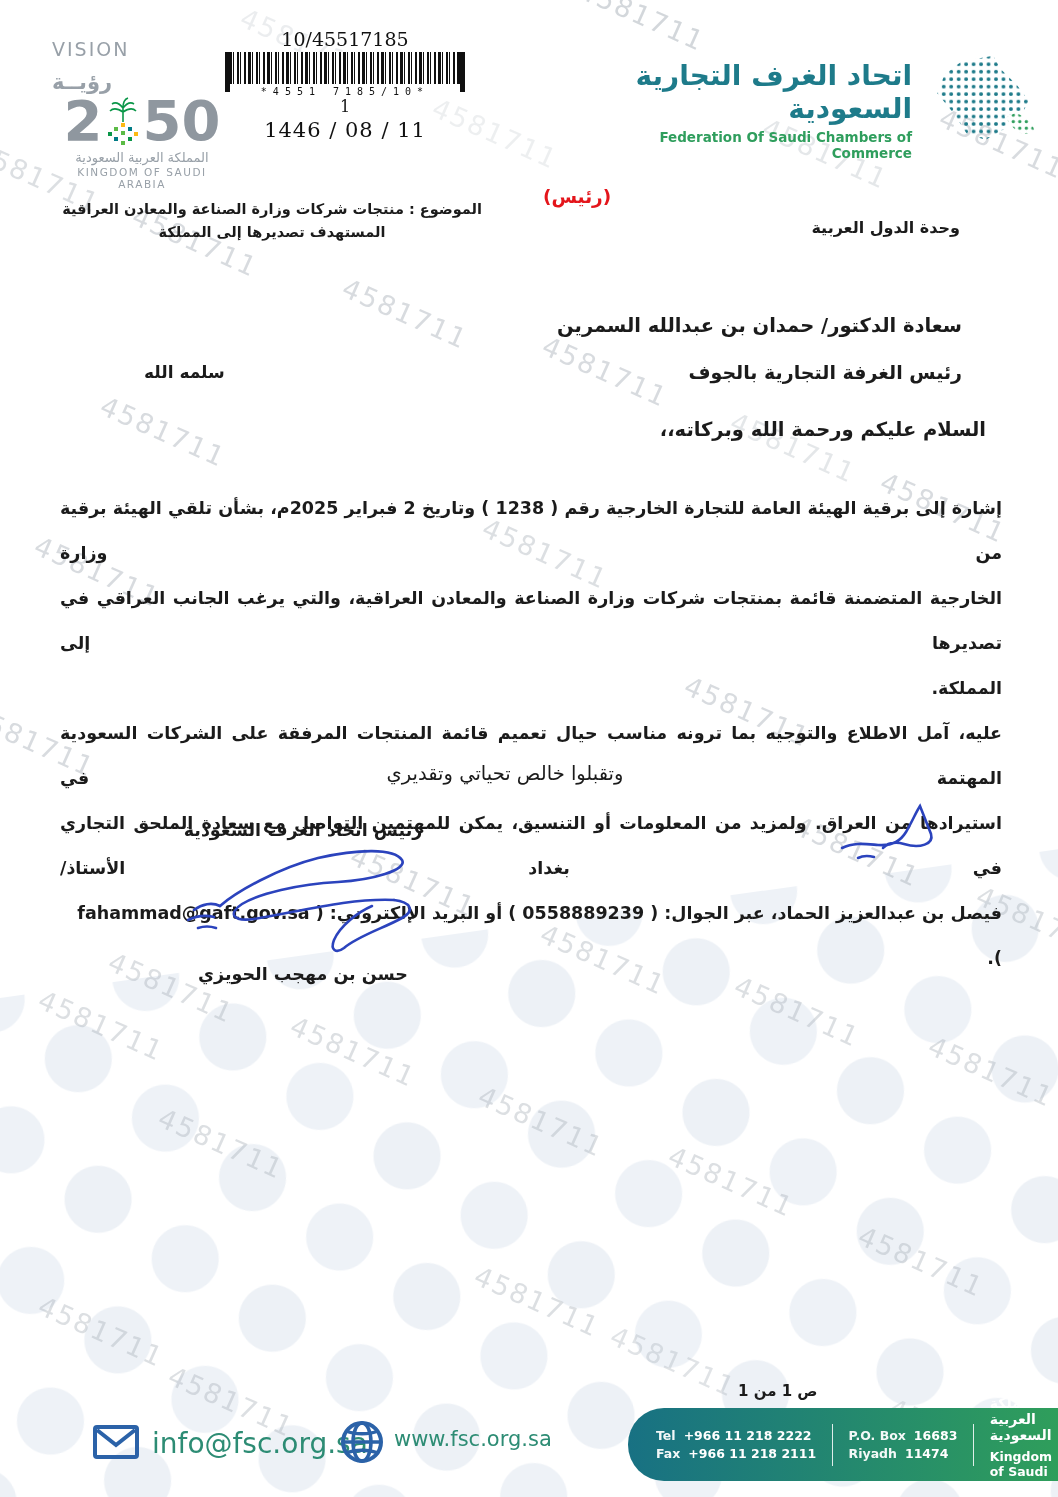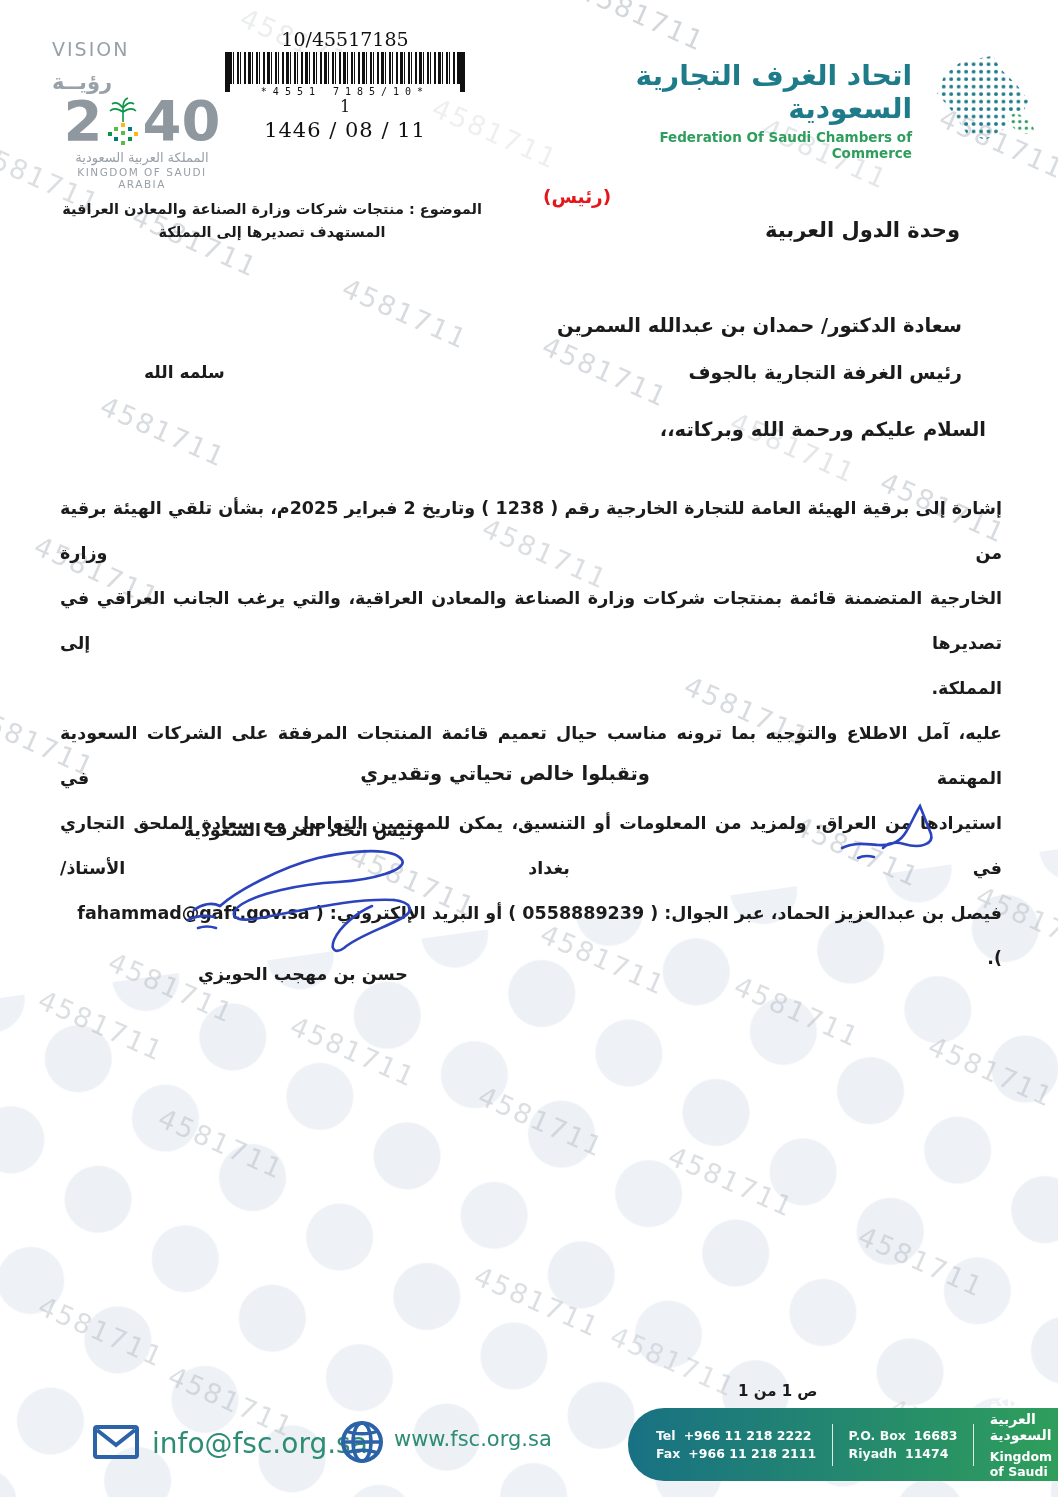--- a/index.html
+++ b/index.html
@@ -34,36 +34,36 @@
       display:block;margin-top:2px;letter-spacing:6px;white-space:nowrap;}
   .bc .copy{font-family:"DejaVu Serif",serif;font-size:16px;color:#111;margin-top:0px;}
   .bc .date{font-family:"DejaVu Serif",serif;font-size:21px;color:#111;margin-top:2px;letter-spacing:1px;}
   
   .fsc{position:absolute;right:20px;top:34px;width:450px;display:flex;align-items:center;justify-content:flex-end;gap:14px;z-index:2;margin-top:17px;}
   .fsc .txt{text-align:right;}
   .fsc .ar{font-size:28px;font-weight:bold;color:#1e7b8a;direction:rtl;}
   .fsc .en{font-size:13.5px;font-weight:bold;color:#2f9e5d;margin-top:4px;}
   .fsc svg{flex:0 0 auto;}
   
-  .unit{position:absolute;right:98px;top:218px;font-size:21px;font-weight:bold;direction:rtl;z-index:2;}
+  .unit{position:absolute;right:98px;top:218px;font-size:16px;font-weight:bold;direction:rtl;z-index:2;}
   .urgent{position:absolute;left:543px;top:186px;font-size:18.5px;font-weight:bold;color:#e4151b;direction:rtl;z-index:2;}
   .subject{position:absolute;left:62px;top:198px;width:420px;font-size:14.5px;font-weight:bold;
            direction:rtl;line-height:23px;z-index:2;}
   .subject .l1{text-align:right;} .subject .l2{text-align:center;}
   .addr{position:absolute;right:96px;top:314px;text-align:right;direction:rtl;z-index:2;}
   .addr .name{font-size:19.5px;font-weight:bold;}
   .addr .title{font-size:19px;font-weight:bold;margin-top:24px;}
   .salute{position:absolute;left:144px;top:362px;font-size:17px;font-weight:bold;direction:rtl;z-index:2;}
   .greet{position:absolute;right:72px;top:418px;font-size:19.5px;font-weight:bold;direction:rtl;z-index:2;}
   .body-txt{position:absolute;left:60px;top:486px;width:942px;direction:rtl;font-size:17.5px;
             font-weight:bold;line-height:45px;z-index:2;}
   .body-txt .jl{text-align:justify;text-align-last:justify;}
   .body-txt .rl{text-align:right;}
   .closing{position:absolute;left:295px;top:762px;width:420px;text-align:center;font-size:19.5px;
-           font-weight:bold;direction:rtl;z-index:2;}
+           font-weight:normal;direction:rtl;z-index:2;}
   .init-sig{position:absolute;left:828px;top:792px;z-index:2;}
   .signer{position:absolute;left:138px;top:820px;width:330px;text-align:center;direction:rtl;z-index:2;}
   .signer .stitle{font-size:17.5px;font-weight:bold;}
   .signer .sname{font-size:17.5px;font-weight:bold;margin-top:2px;}
   .page-ind{position:absolute;left:738px;top:1382px;font-size:15px;font-weight:bold;direction:rtl;z-index:2;}
   
   .f-email-ic{position:absolute;left:92px;top:1424px;z-index:2;}
   .f-email{position:absolute;left:152px;top:1427px;font-size:28px;color:#2d8c74;z-index:2;}
   .f-globe-ic{position:absolute;left:340px;top:1420px;z-index:2;}
   .f-web{position:absolute;left:394px;top:1427px;font-size:21px;color:#2d8c74;z-index:2;}
@@ -135,21 +135,21 @@
           <rect x="11" y="31" width="4" height="4" fill="#5bbb46"></rect>
           <rect x="25" y="31" width="4" height="4" fill="#007b85"></rect>
           <rect x="5" y="36" width="4" height="4" fill="#0a9648"></rect>
           <rect x="18" y="35" width="4" height="4" fill="#5bbb46"></rect>
           <rect x="31" y="36" width="4" height="4" fill="#fdb913"></rect>
           <rect x="11" y="41" width="4" height="4" fill="#007b85"></rect>
           <rect x="25" y="41" width="4" height="4" fill="#0a9648"></rect>
           <rect x="18" y="45" width="4" height="4" fill="#5bbb46"></rect>
         </g>
       </svg>
-      <span>40</span>
+      <span>50</span>
     </div>
     <div class="row3" dir="rtl">المملكة العربية السعودية</div>
     <div class="row4">KINGDOM OF SAUDI ARABIA</div>
   </div>
 
   <div class="bc">
     <div class="num">10/45517185</div>
     <div class="bars"></div>
     <span class="digits">*4551 7185/10*</span>
     <div class="copy">1</div>

